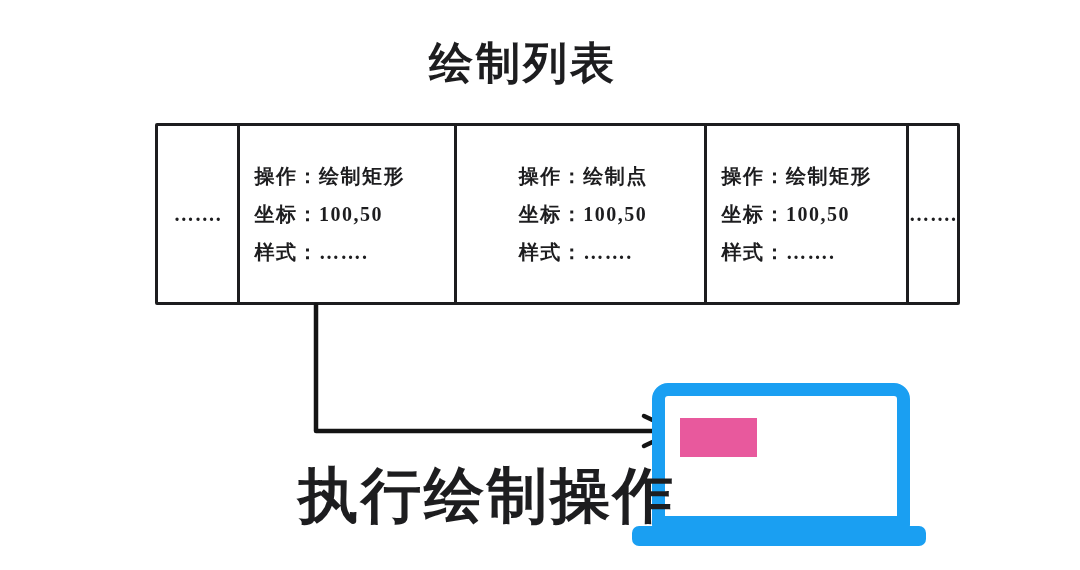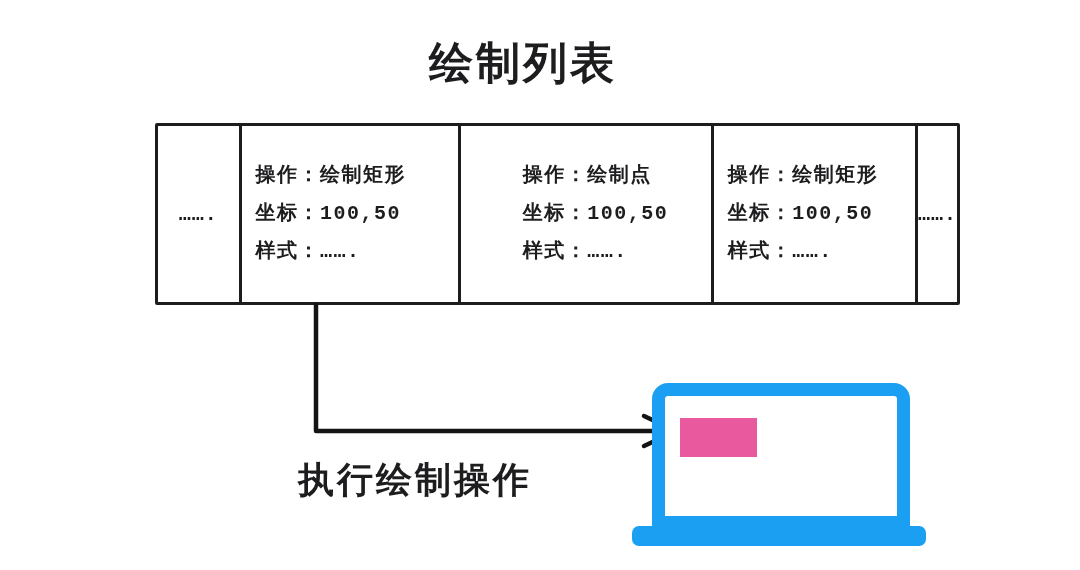--- a/index.html
+++ b/index.html
@@ -6,21 +6,21 @@
     margin: 0;
     padding: 0;
     background: #ffffff;
   }
   .canvas {
     position: relative;
     width: 1080px;
     height: 570px;
     background: #ffffff;
     overflow: hidden;
-    font-family: Liberation Mono, monospace;
+    font-family: Liberation Serif, serif;
     color: #1d1d1f;
   }
   .title {
     position: absolute;
     left: 0;
     top: 34px;
     width: 1046px; 
     text-align: center;
     font-size: 44px;
     font-weight: bold;
@@ -98,21 +98,21 @@
     left: 680px;
     top: 418px;
     width: 77px;
     height: 39px;
     background: #E8599D;
   }
   .action-label {
     position: absolute;
     left: 298px;
     top: 456px;
-    font-size: 36px;
+    font-size: 60px;
     font-weight: bold;
     letter-spacing: 3px;
   }
 </style>
 </head>
 <body>
 
 <div class="canvas">
 
   <div class="title">绘制列表</div>

